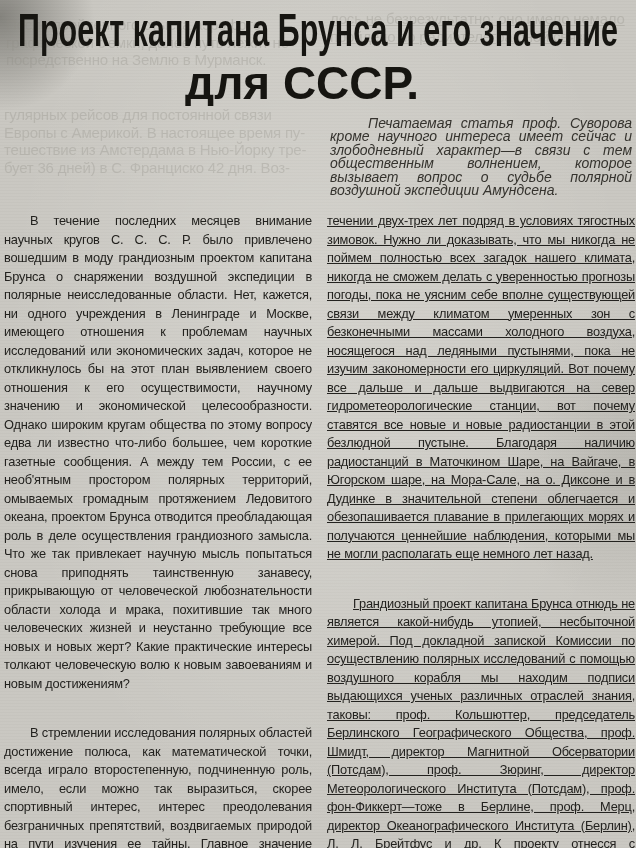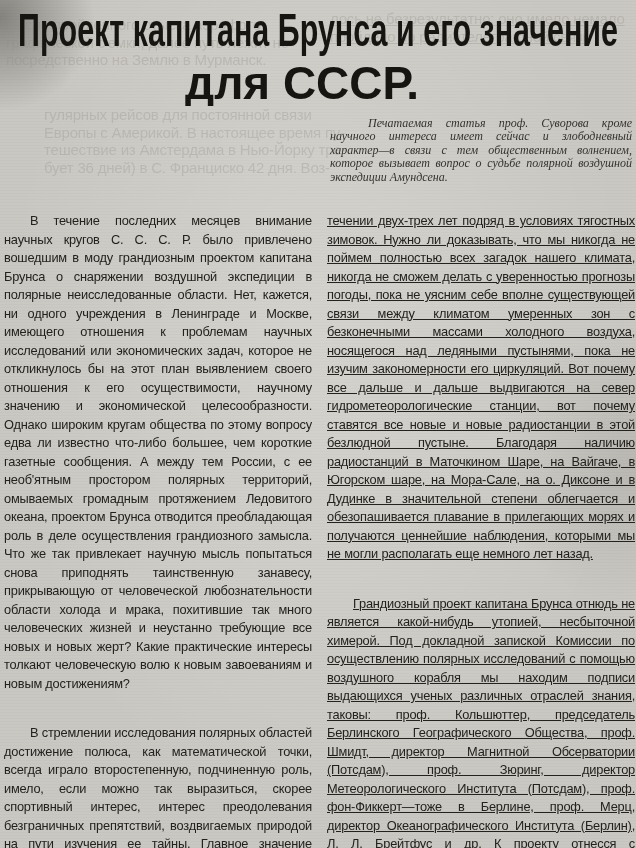--- a/index.html
+++ b/index.html
@@ -35,23 +35,23 @@
   .masthead text {
     font-family: "Liberation Sans", sans-serif;
     font-weight: 700;
     fill: var(--title-ink);
   }
   
   .editorial-note {
     position: absolute;
     top: 117px; left: 330px;
     width: 302px;
-    font-family: Liberation Serif, serif;
+    font-family: Liberation Sans, sans-serif;
     font-style: italic;
-    font-size: 12px;
+    font-size: 14px;
     line-height: 13.4px;
     text-align: justify;
     text-indent: 38px;
     color: #35332e;
     z-index: 3;
   }
   
   .column {
     position: absolute;
     top: 181px;
@@ -76,21 +76,21 @@
     filter: blur(0.5px);
     font-size: 15px;
     line-height: 17.5px;
     letter-spacing: -0.2px;
     z-index: 1;
     pointer-events: none;
   }
   .bleed p { text-indent: 0 !important; }
   .bleed-title-left   { top: 16px;  left: 6px;   width: 300px; }
   .bleed-title-right  { top: 10px;  left: 330px; width: 300px; text-decoration: underline; }
-  .bleed-precolumn    { top: 106px; left: 4px;   width: 308px; text-align: justify; margin-left: 40px; }
+  .bleed-precolumn    { top: 106px; left: 4px;   width: 308px; text-align: justify; }
 </style>
 </head>
 <body>
 
 <div class="page">
 
   <div class="bleed bleed-title-left">
       <p class="para">После пройденного отыска аэрофото-</p>
       <p class="para">графической с'емки, далее путь лежит не-</p>
       <p class="para">посредственно на Землю в Мурманск.</p>

